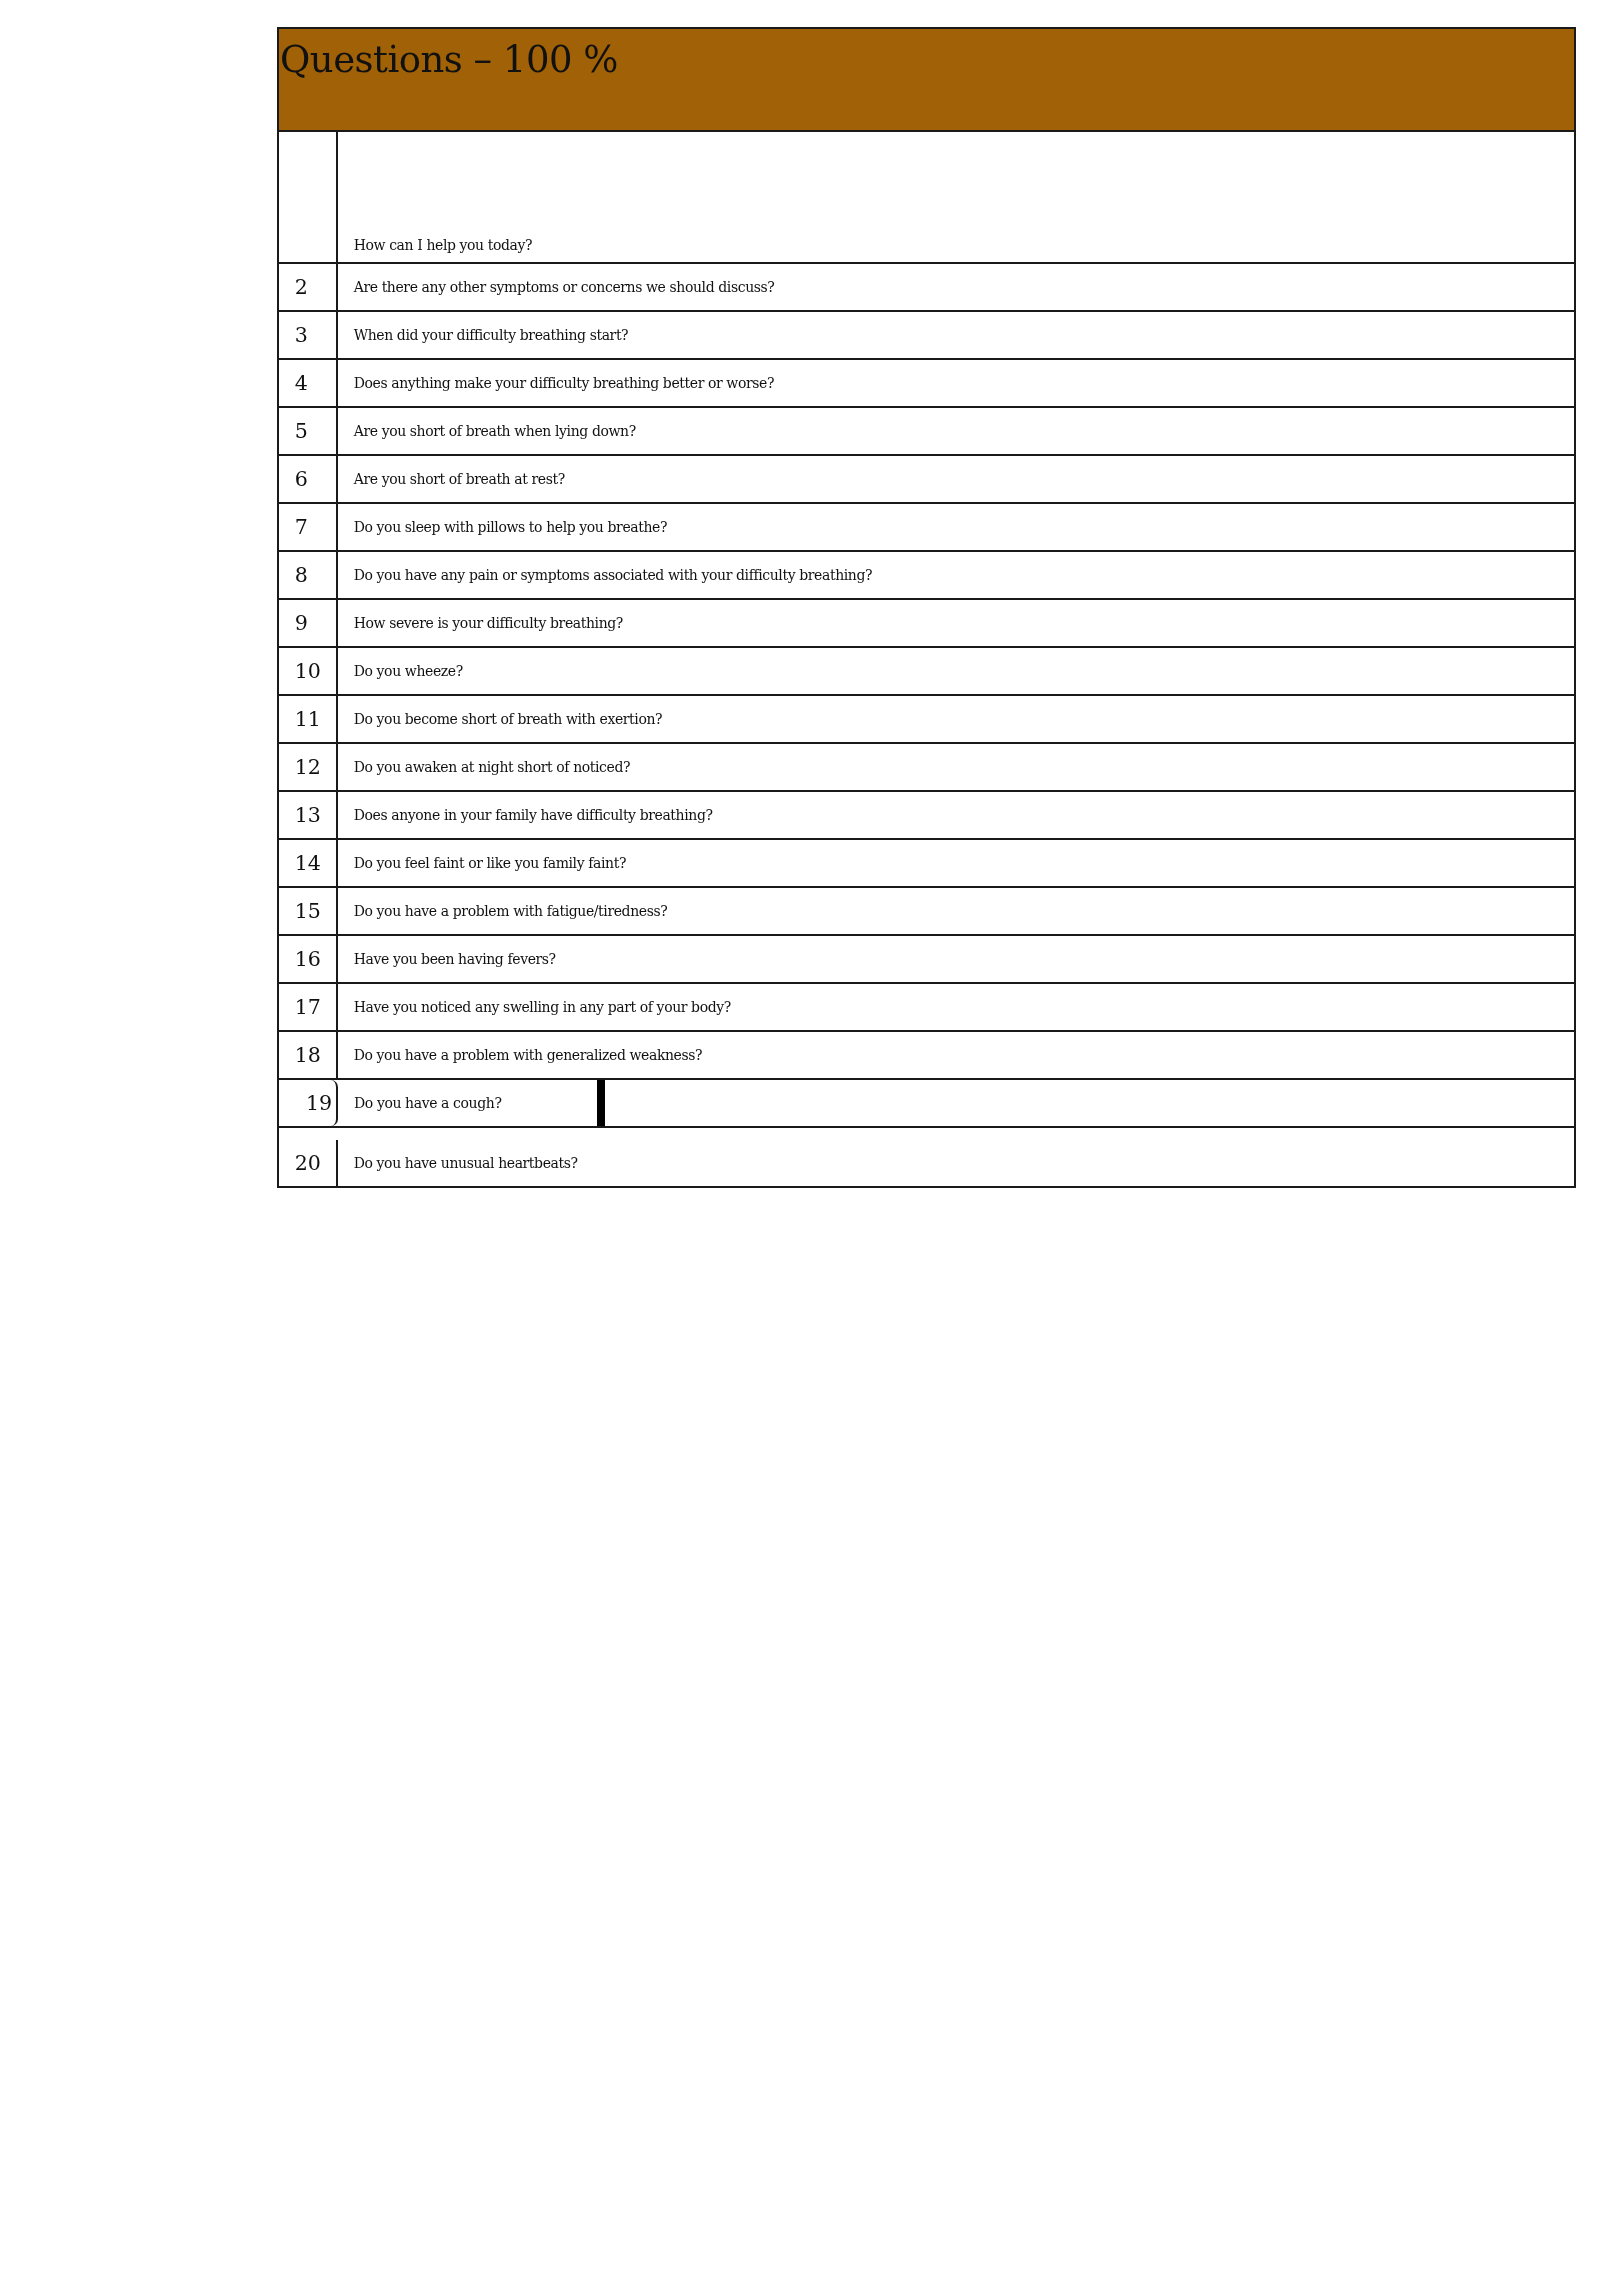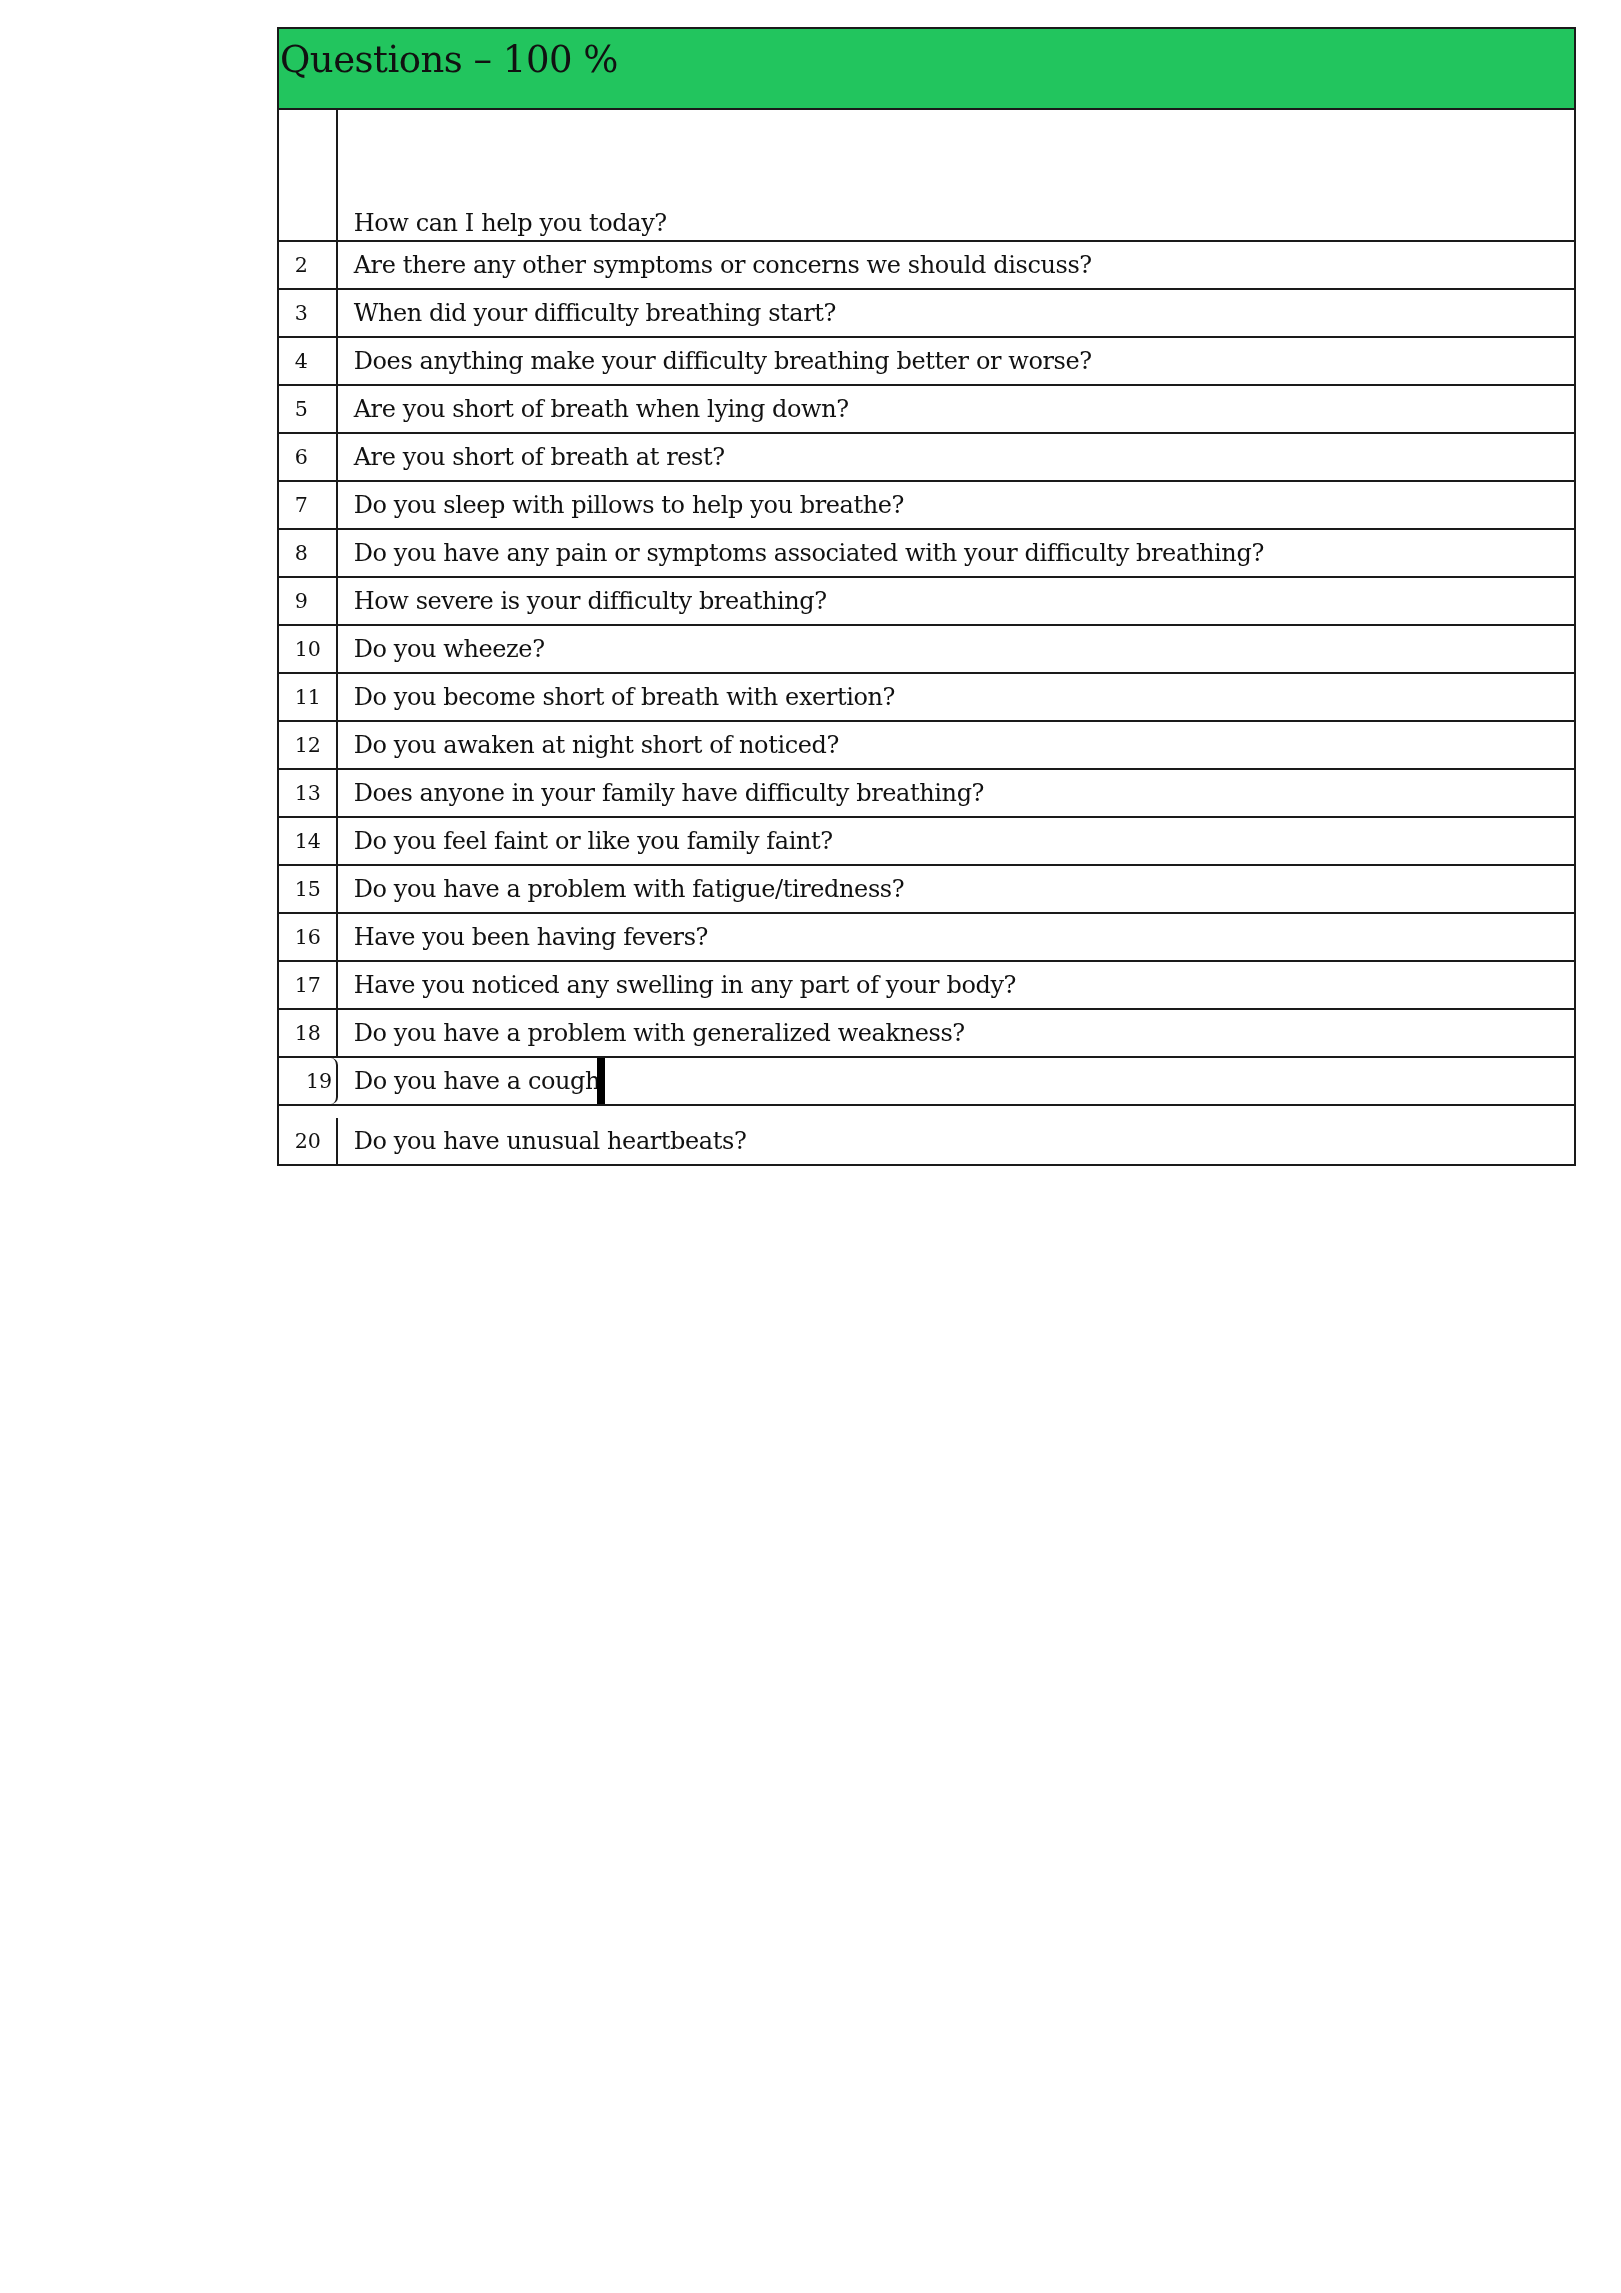--- a/index.html
+++ b/index.html
@@ -16,22 +16,22 @@
   }
   .sheet {
     position: absolute;
     left: 277px;
     top: 26.5px;
     width: 1299px;
     border: 2px solid #1a1a1a;
     box-sizing: border-box;
   }
   .header {
-    height: 81px;
-    background: #22c55e;
+    height: 103px;
+    background: #a16207;
     border-bottom: 2px solid #1a1a1a;
     box-sizing: border-box;
     position: relative;
   }
   .title {
     position: absolute;
     left: 1px;
     top: 9.8px;
     font-family: "DejaVu Serif", serif;
     font-size: 37px;
@@ -58,21 +58,21 @@
     white-space: nowrap;
   }
   .num.right {
     text-align: right;
     padding-left: 0;
     padding-right: 3.9px;
     border-radius: 7px;
   }
   .q {
     flex: 1;
-    font-size: 24px;
+    font-size: 14px;
     line-height: 46px;
     padding-left: 15.7px;
     white-space: nowrap;
     letter-spacing: -0.4px;
     overflow: hidden;
   }
   .row.first .q {
     display: flex;
     align-items: flex-end;
     line-height: 27.4px;

